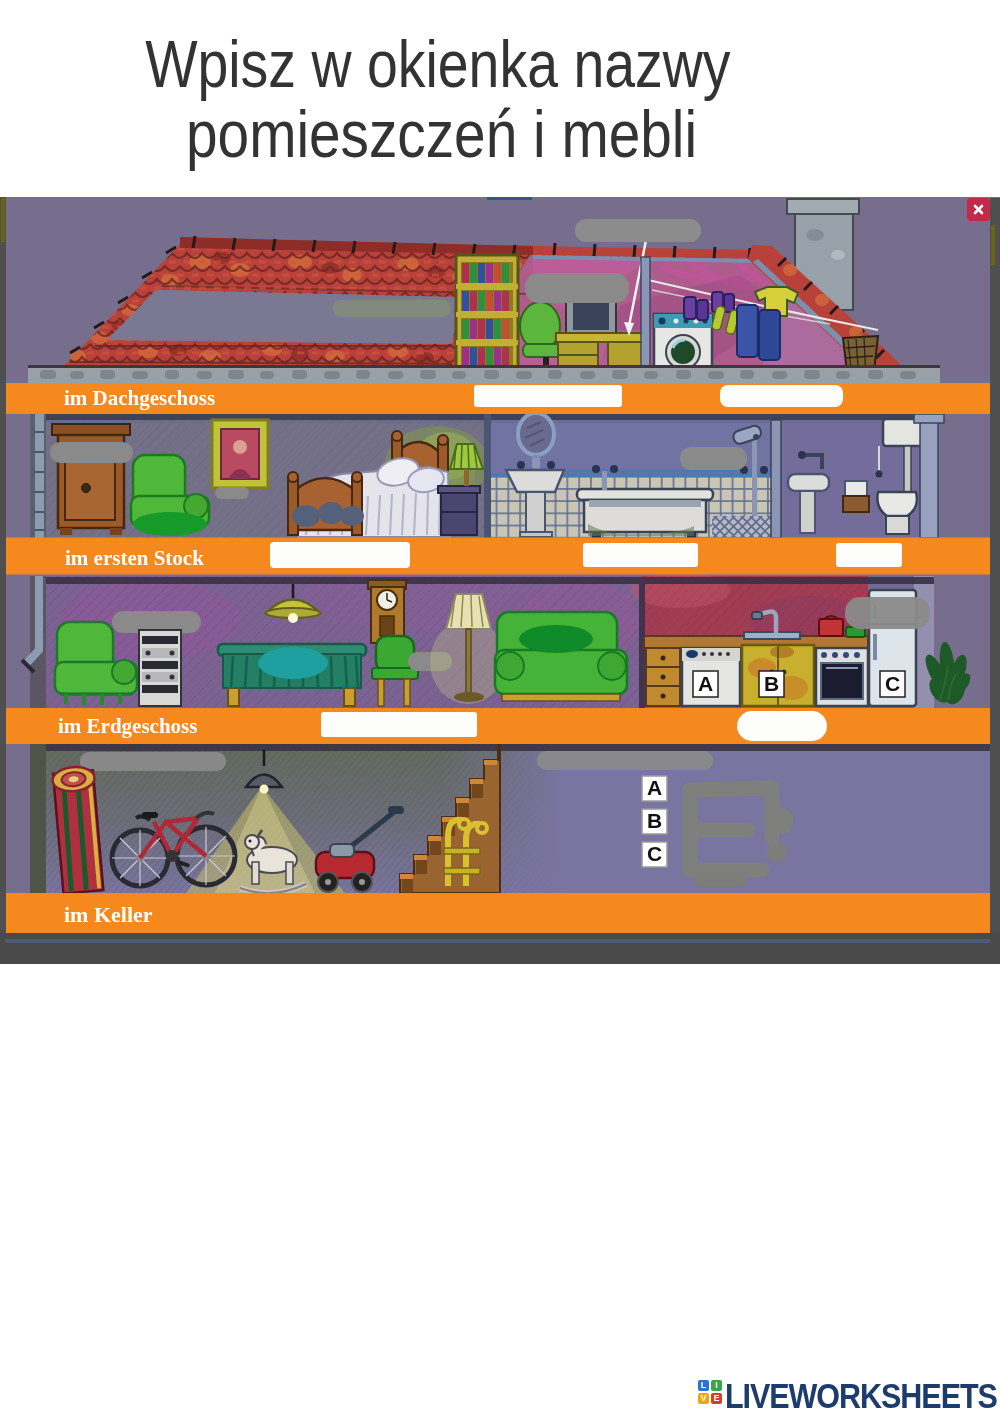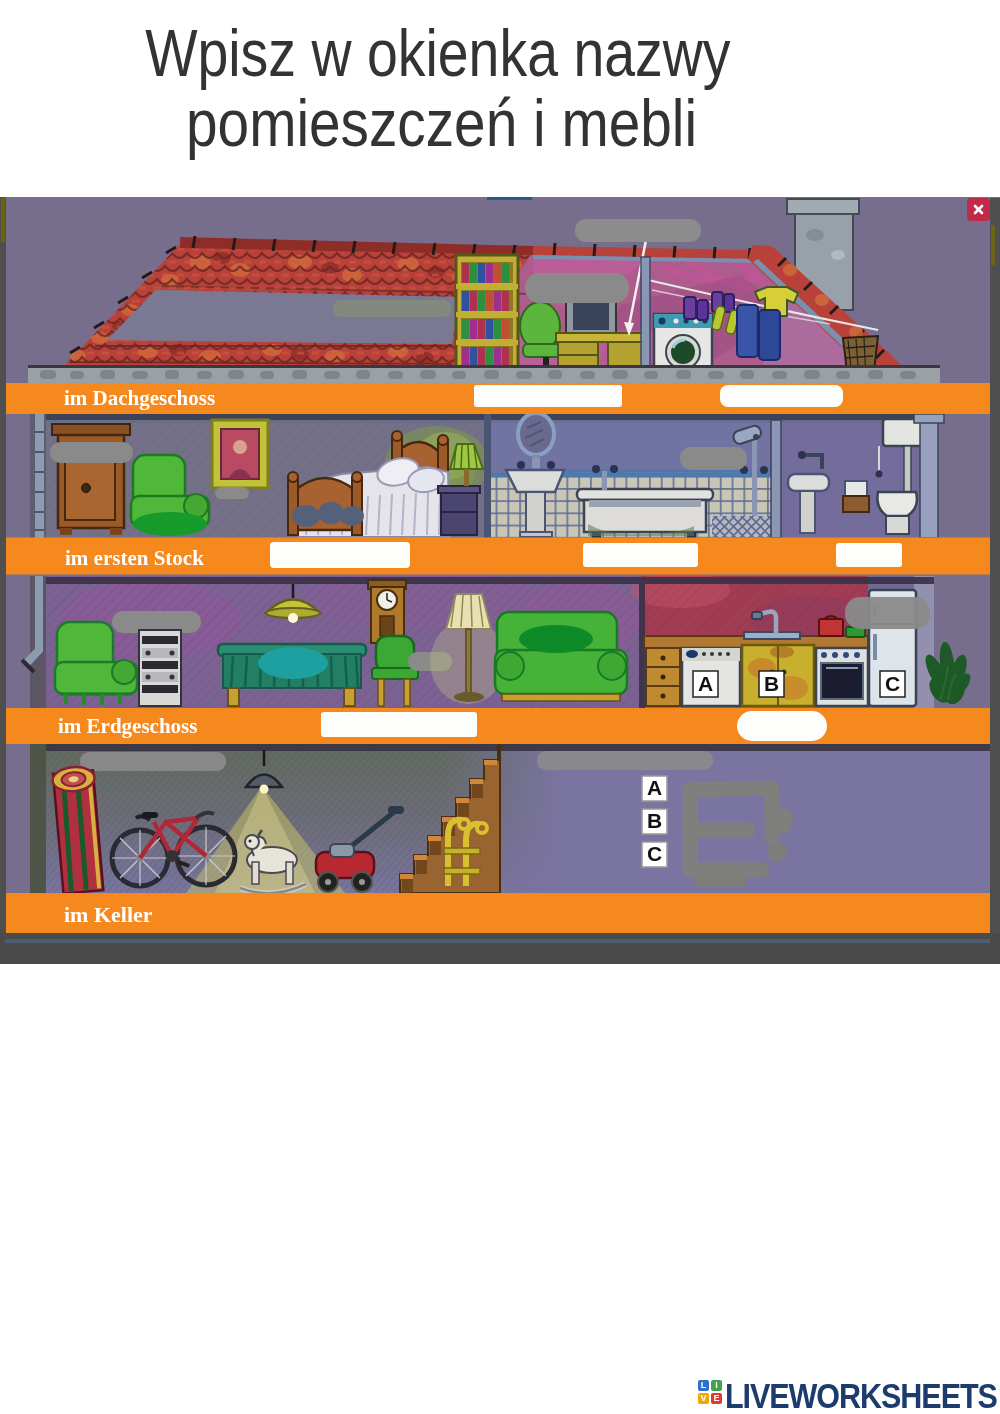--- a/index.html
+++ b/index.html
@@ -1,17 +1,17 @@
 <!DOCTYPE html>
 <html><head>
 <meta charset="utf-8">
 <style>
   html,body{margin:0;padding:0;background:#fff;}
   body{width:1000px;height:1414px;position:relative;font-family:"Liberation Sans",sans-serif;overflow:hidden;}
-  .title{position:absolute;top:18px;left:0;width:852px;text-align:center;color:#333;
+  .title{position:absolute;top:29px;left:0;width:852px;text-align:center;color:#333;
          font-size:66px;line-height:70px;}
   .t1{transform:scaleX(0.84);transform-origin:500px 0;}
   .t2{transform:scaleX(0.86) translateX(6px);transform-origin:500px 0;}
   .pic{position:absolute;left:0;top:197px;width:1000px;height:767px;}
   .lwtext{position:absolute;left:725px;top:1377px;font-weight:bold;font-size:34.5px;color:#1d3c6e;letter-spacing:-1.2px;transform:scaleX(0.885);transform-origin:0 0;white-space:nowrap;}
   .lwgrid{position:absolute;left:698px;top:1380px;width:26px;height:26px;}
   .lwgrid div{position:absolute;width:11px;height:11px;border-radius:2px;color:#fff;font-size:9px;font-weight:bold;text-align:center;line-height:11px;}
 </style>
 </head>
 <body>

